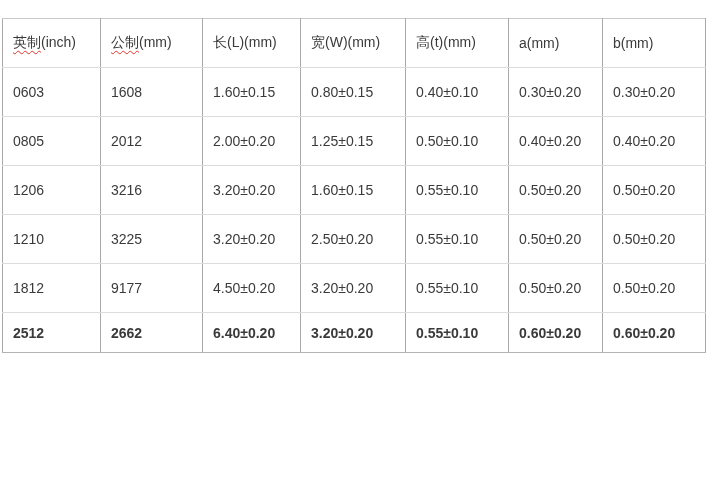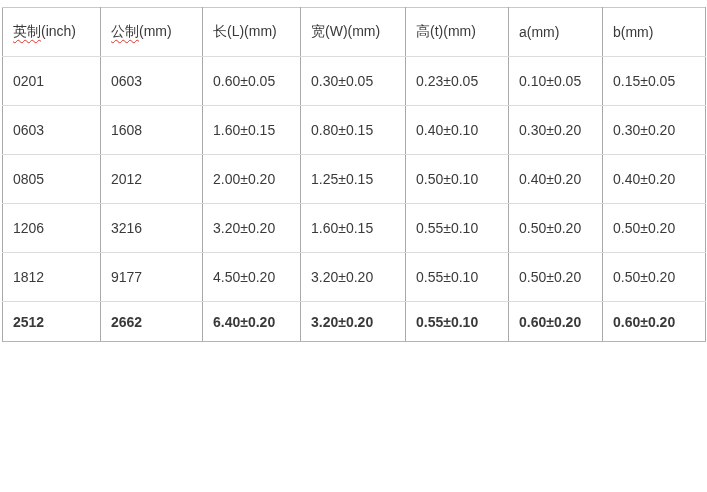--- a/index.html
+++ b/index.html
@@ -10,21 +10,21 @@
   }
   body {
     width: 707px;
     height: 492px;
     position: relative;
     overflow: hidden;
   }
   .table-wrap {
     position: absolute;
     left: 2px;
-    top: 7px;
+    top: 18px;
   }
   table.dim-table {
     border-collapse: collapse;
     table-layout: fixed;
     width: 703px;
     color: #3a3a3a;
     font-size: 14px;
   }
   table.dim-table th,
   table.dim-table td {
@@ -76,29 +76,20 @@
         <th><span class="spellcheck">公制</span><span>(mm)</span></th>
         <th><span>长</span><span>(L)(mm)</span></th>
         <th><span>宽</span><span>(W)(mm)</span></th>
         <th><span>高</span><span>(t)(mm)</span></th>
         <th><span>a</span><span>(mm)</span></th>
         <th><span>b</span><span>(mm)</span></th>
       </tr>
     </thead>
     <tbody>
       <tr>
-        <td>0201</td>
-        <td>0603</td>
-        <td>0.60±0.05</td>
-        <td>0.30±0.05</td>
-        <td>0.23±0.05</td>
-        <td>0.10±0.05</td>
-        <td>0.15±0.05</td>
-      </tr>
-      <tr>
         <td>0603</td>
         <td>1608</td>
         <td>1.60±0.15</td>
         <td>0.80±0.15</td>
         <td>0.40±0.10</td>
         <td>0.30±0.20</td>
         <td>0.30±0.20</td>
       </tr>
       <tr>
         <td>0805</td>
@@ -112,20 +103,29 @@
       <tr>
         <td>1206</td>
         <td>3216</td>
         <td>3.20±0.20</td>
         <td>1.60±0.15</td>
         <td>0.55±0.10</td>
         <td>0.50±0.20</td>
         <td>0.50±0.20</td>
       </tr>
       <tr>
+        <td>1210</td>
+        <td>3225</td>
+        <td>3.20±0.20</td>
+        <td>2.50±0.20</td>
+        <td>0.55±0.10</td>
+        <td>0.50±0.20</td>
+        <td>0.50±0.20</td>
+      </tr>
+      <tr>
         <td>1812</td>
         <td>9177</td>
         <td>4.50±0.20</td>
         <td>3.20±0.20</td>
         <td>0.55±0.10</td>
         <td>0.50±0.20</td>
         <td>0.50±0.20</td>
       </tr>
       <tr>
         <td>2512</td>

